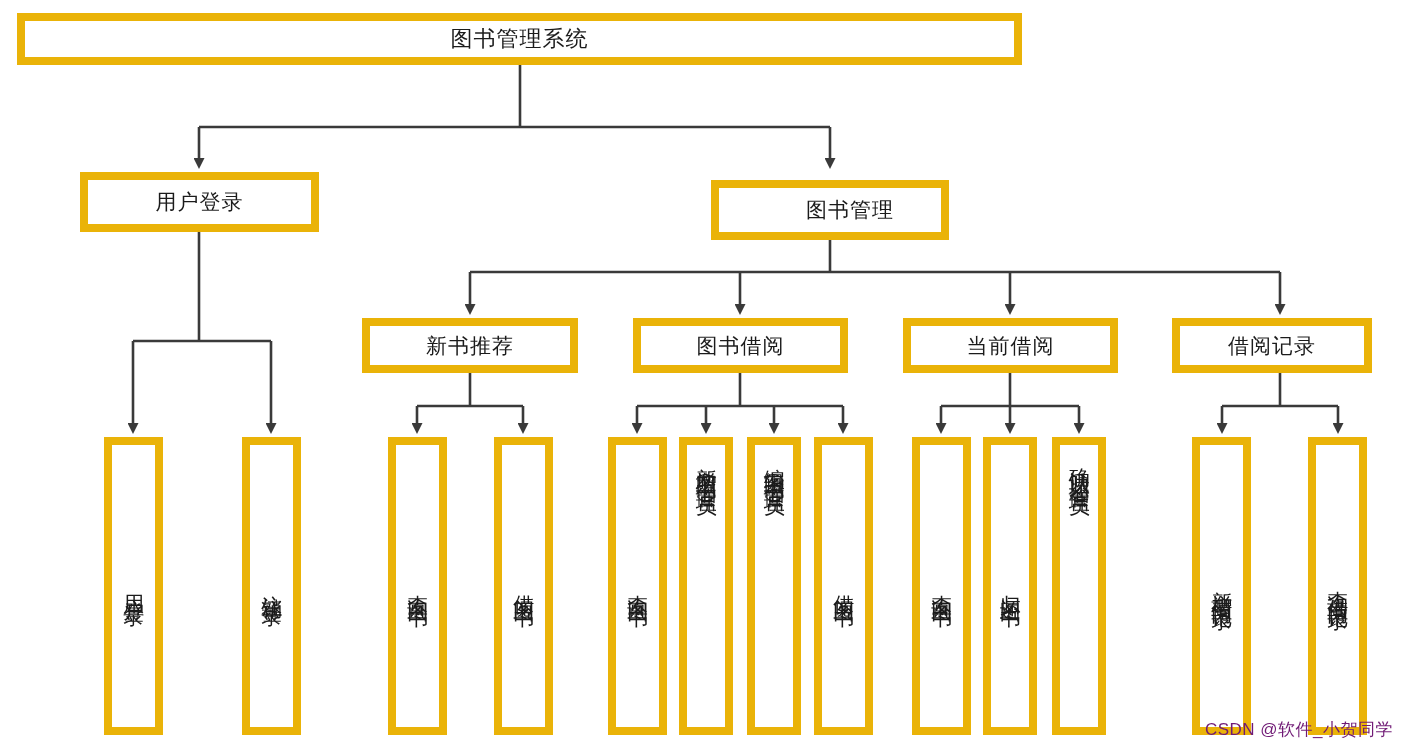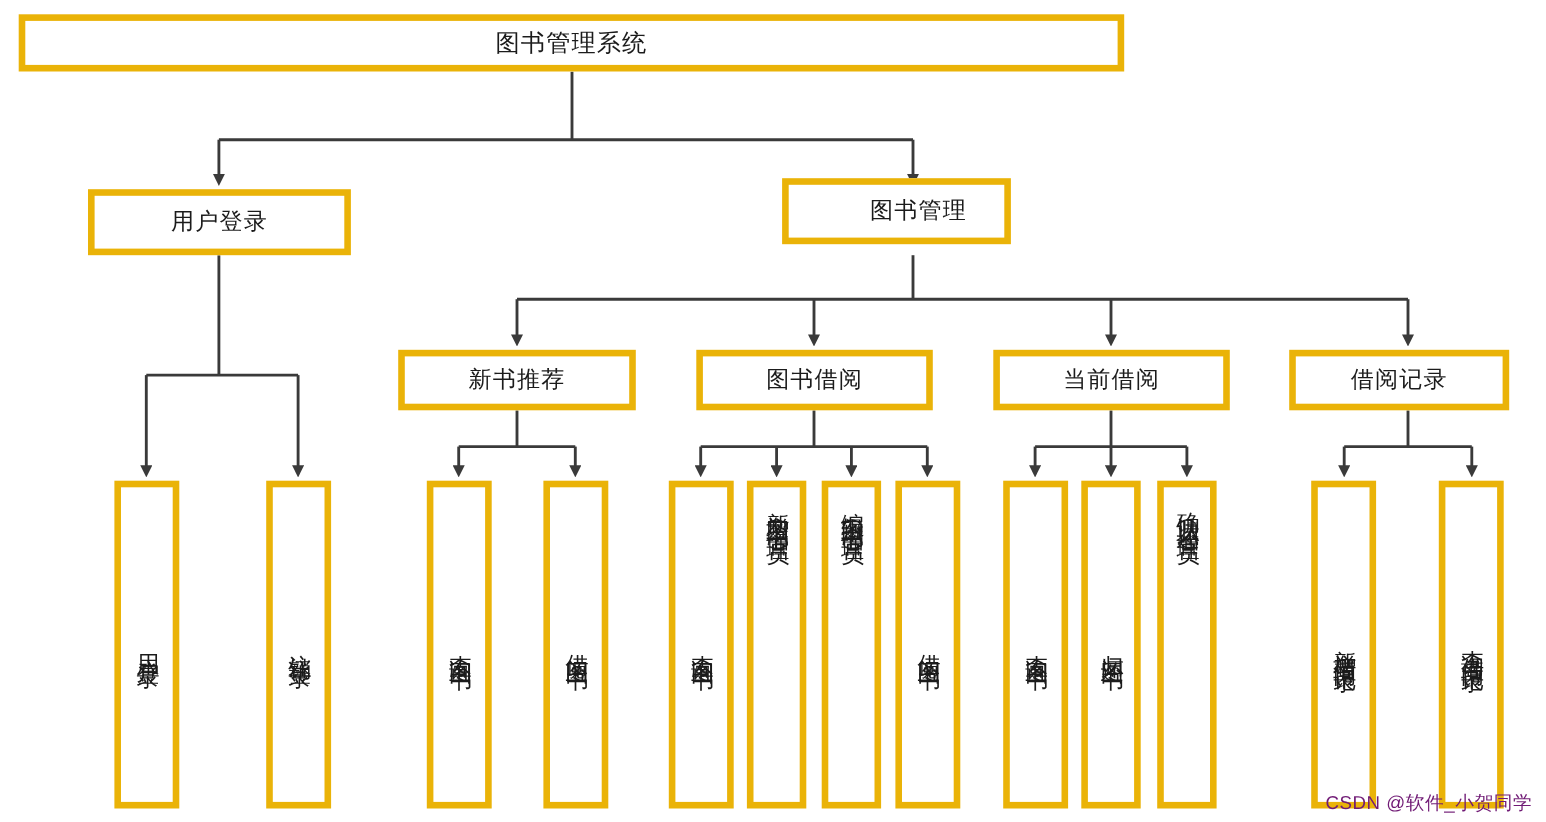--- a/index.html
+++ b/index.html
@@ -8,21 +8,21 @@
     font-family:"Liberation Sans","DejaVu Sans",sans-serif;
     overflow:hidden;
     position:relative;
   }
   #diagram-root{position:absolute;left:0;top:0;width:1405px;height:747px;}
   svg#edges{position:absolute;left:0;top:0;width:1405px;height:747px;}
   .node{
     position:absolute;
     box-sizing:border-box;
     background:#ffffff;
-    border:6px solid #eab308;
+    border:8px solid #eab308;
     display:flex;
     align-items:center;
     justify-content:center;
     color:#1b1b1b;
     letter-spacing:1px;
   }
   .node.horiz{
     font-size:21px;
     line-height:1.2;
     white-space:nowrap;
@@ -105,21 +105,21 @@
     </g>
   </svg>
 
   <div class="node horiz root" style="left:17px;top:13px;width:1005px;height:52px;">
     <span>图书管理系统</span>
   </div>
 
   <div class="node horiz" style="left:80px;top:172px;width:239px;height:60px;">
     <span>用户登录</span>
   </div>
-  <div class="node horiz" style="left:711px;top:162px;width:208px;height:60px;padding-left:40px;">
+  <div class="node horiz" style="left:711px;top:180px;width:238px;height:60px;padding-left:40px;">
     <span>图书管理</span>
   </div>
 
   <div class="node horiz" style="left:362px;top:318px;width:216px;height:55px;">
     <span>新书推荐</span>
   </div>
   <div class="node horiz" style="left:633px;top:318px;width:215px;height:55px;">
     <span>图书借阅</span>
   </div>
   <div class="node horiz" style="left:903px;top:318px;width:215px;height:55px;">

